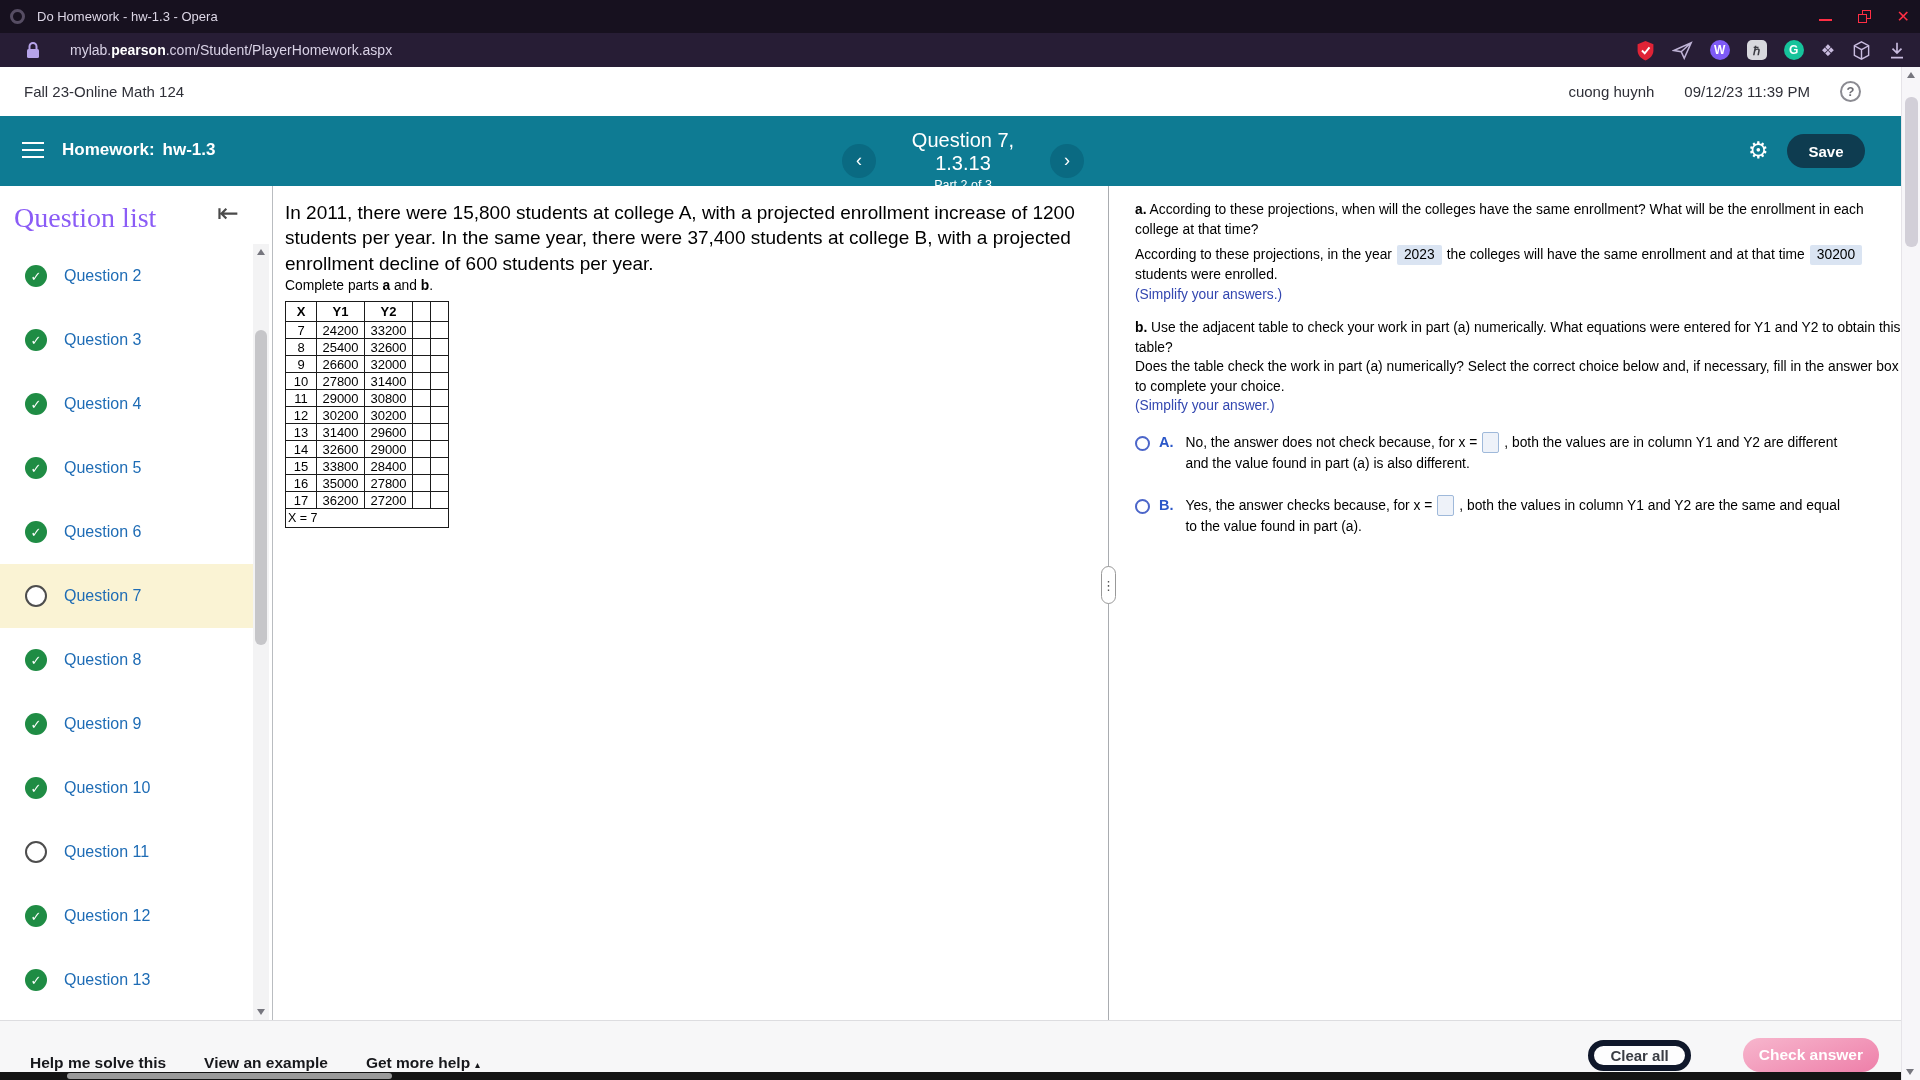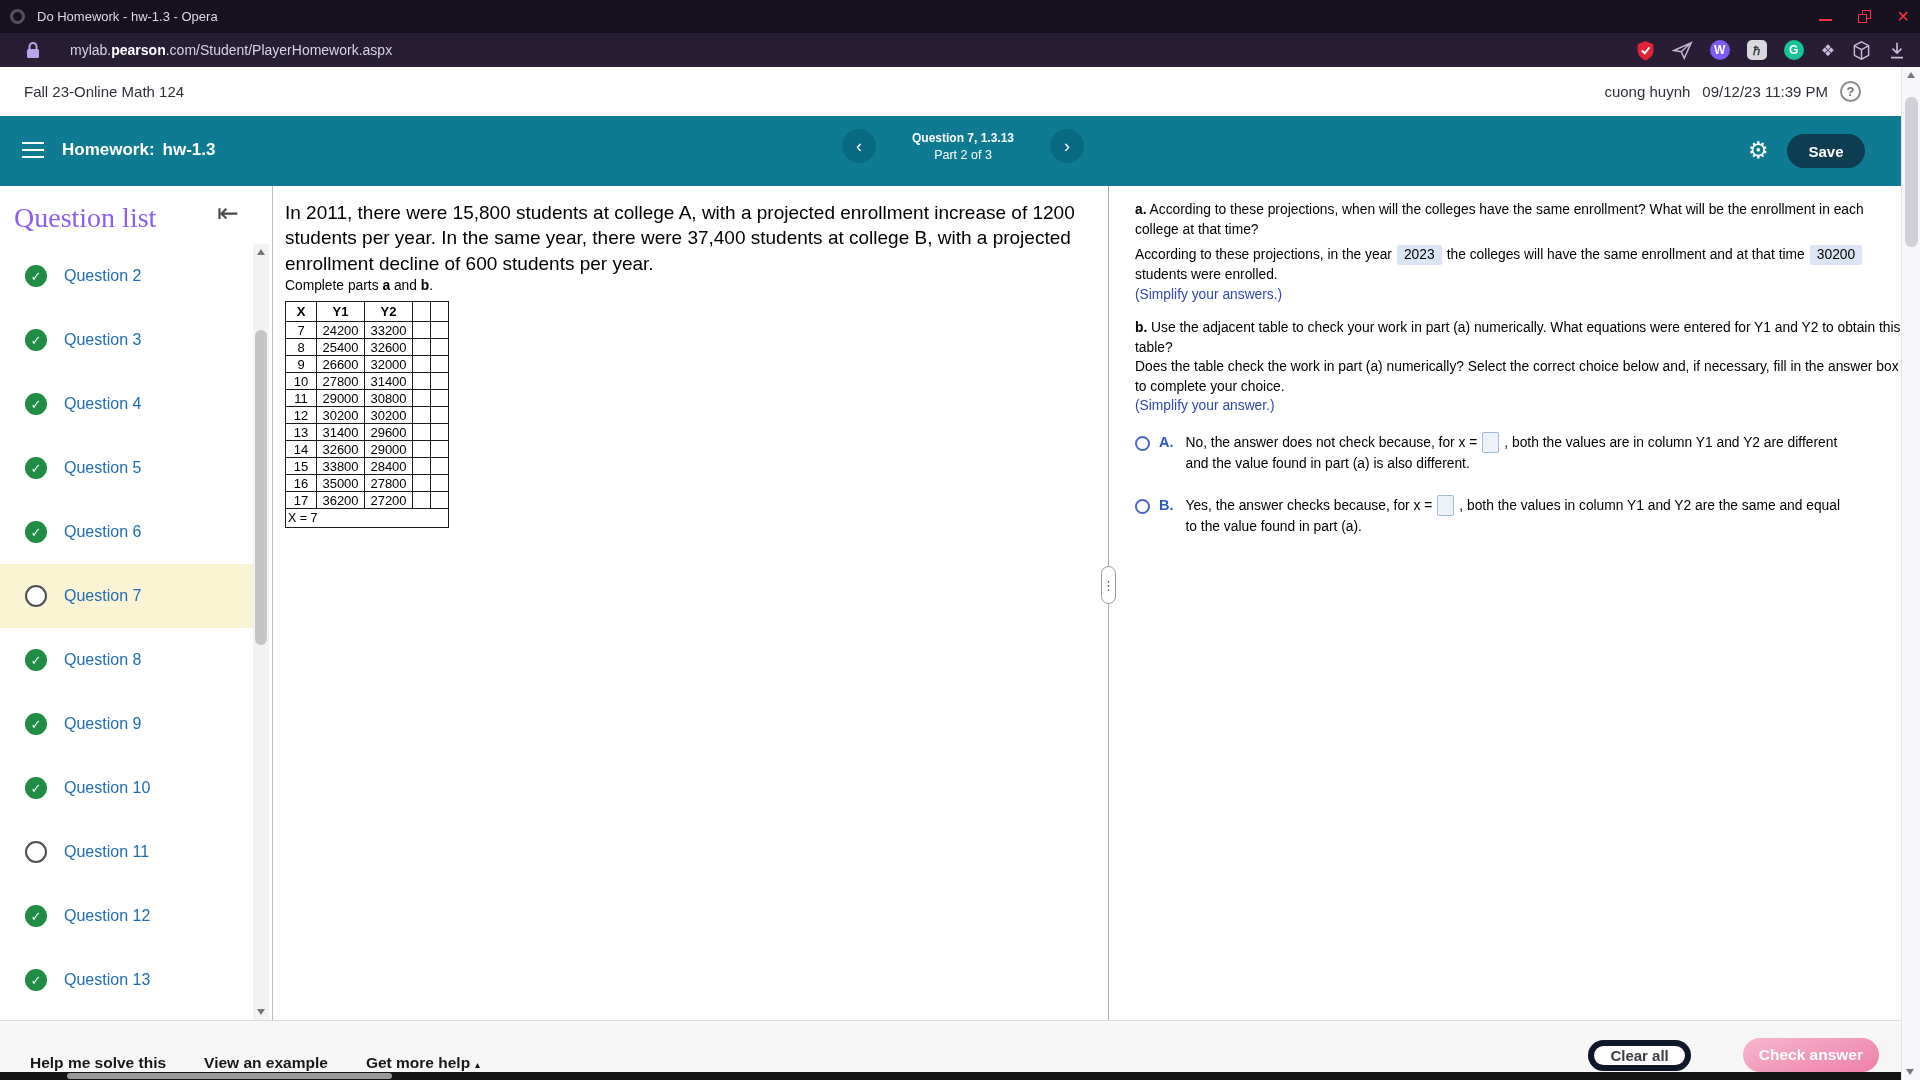--- a/index.html
+++ b/index.html
@@ -26,36 +26,36 @@
   .url b{color:#ffffff;}
   .addr-icons{position:absolute;right:14px;display:flex;align-items:center;gap:17px;}
   .badge{width:20px;height:20px;border-radius:50%;display:flex;align-items:center;justify-content:center;
          font-size:12px;font-weight:bold;color:#fff;}
   .badge.sq{border-radius:5px;}
   .glyph-ic{color:#c9bcdf;font-size:16px;font-family:"DejaVu Sans",sans-serif;}
 
   
   .course-header{position:absolute;top:67px;left:0;right:19px;height:49px;background:#fff;
                  display:flex;align-items:center;padding-left:24px;font-size:15px;color:#2f3038;}
-  .header-right{position:absolute;right:40px;display:flex;align-items:center;gap:12px;}
+  .header-right{position:absolute;right:40px;display:flex;align-items:center;gap:30px;}
   .help-circle{width:21px;height:21px;border-radius:50%;border:2px solid #8b8b92;color:#6e6e75;
                display:flex;align-items:center;justify-content:center;font-size:13px;font-weight:bold;}
 
   
   .teal{position:absolute;top:116px;left:0;right:19px;height:70px;background:#0e7b93;color:#fff;}
   .hamburger{position:absolute;left:22px;top:26px;width:22px;}
   .hamburger div{height:2px;background:#fff;margin-bottom:5px;}
   .hw-title{position:absolute;left:62px;top:24px;font-size:17px;}
   .hw-title .lbl{font-weight:600;}
   .hw-title .name{font-weight:800;margin-left:8px;}
   .center-nav{position:absolute;left:842px;top:13px;display:flex;align-items:center;gap:12px;}
   .nav-circle{width:34px;height:34px;border-radius:50%;background:#0a6a82;display:flex;
               align-items:center;justify-content:center;font-size:18px;color:#fff;}
   .q-head{width:150px;text-align:center;}
-  .q-head .t{font-size:12px;font-weight:bold;}
+  .q-head .t{font-size:20px;font-weight:normal;}
   .q-head .p{font-size:12.5px;margin-top:3px;}
   .score{position:absolute;left:1272px;top:14px;font-size:14.5px;}
   .score .row2{margin-top:6px;display:flex;align-items:center;}
   .pt-circle{width:15px;height:15px;border-radius:50%;border:2px solid #fff;margin-right:8px;}
   .gear{position:absolute;left:1748px;top:21px;font-size:23px;color:#fff;font-family:"DejaVu Sans",sans-serif;}
   .save-btn{position:absolute;right:36px;top:18px;width:78px;height:34px;background:#0e3c50;border-radius:17px;
             display:flex;align-items:center;justify-content:center;font-size:15px;font-weight:bold;color:#fff;}
 
   
   .content{position:absolute;top:186px;left:0;right:19px;height:834px;background:#fff;}

